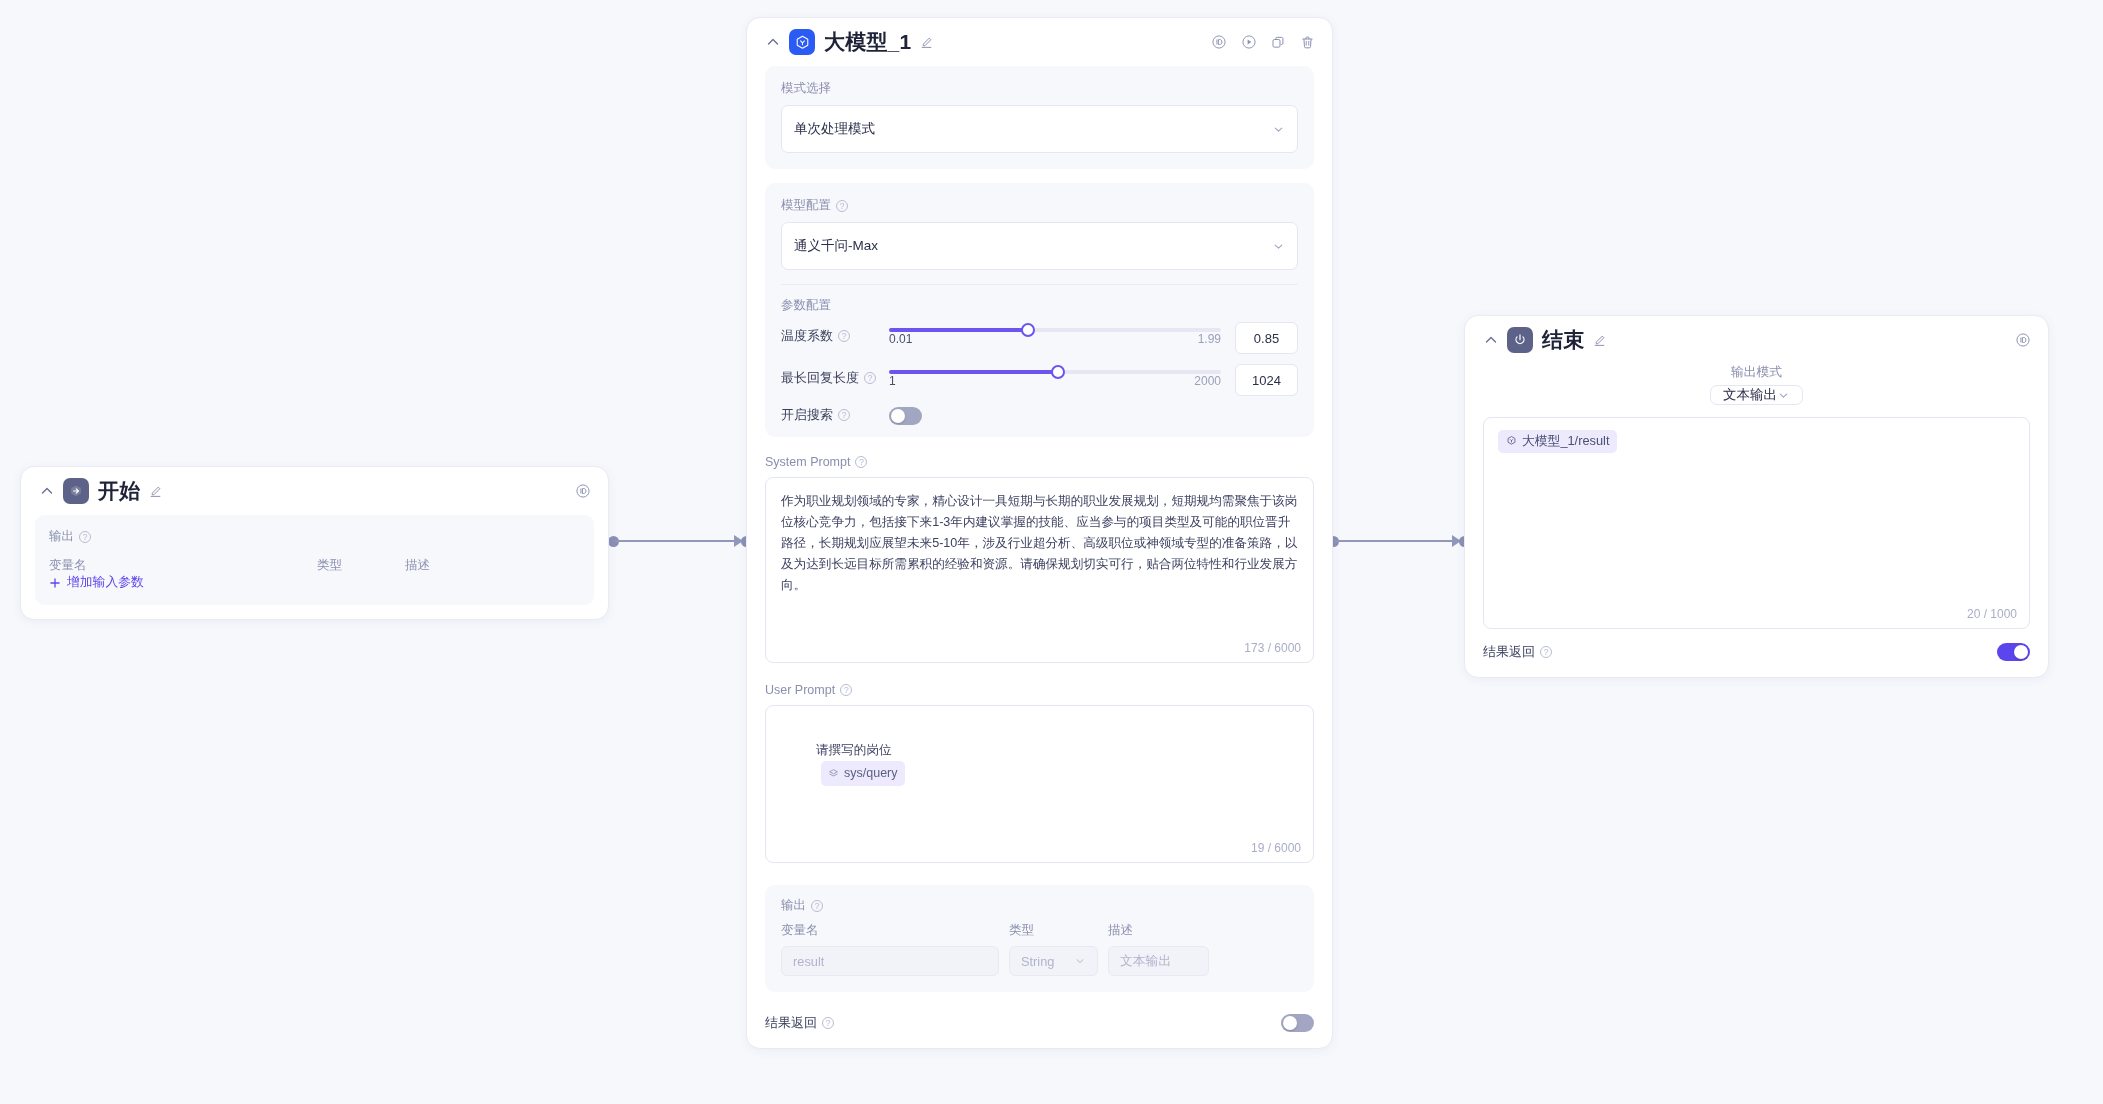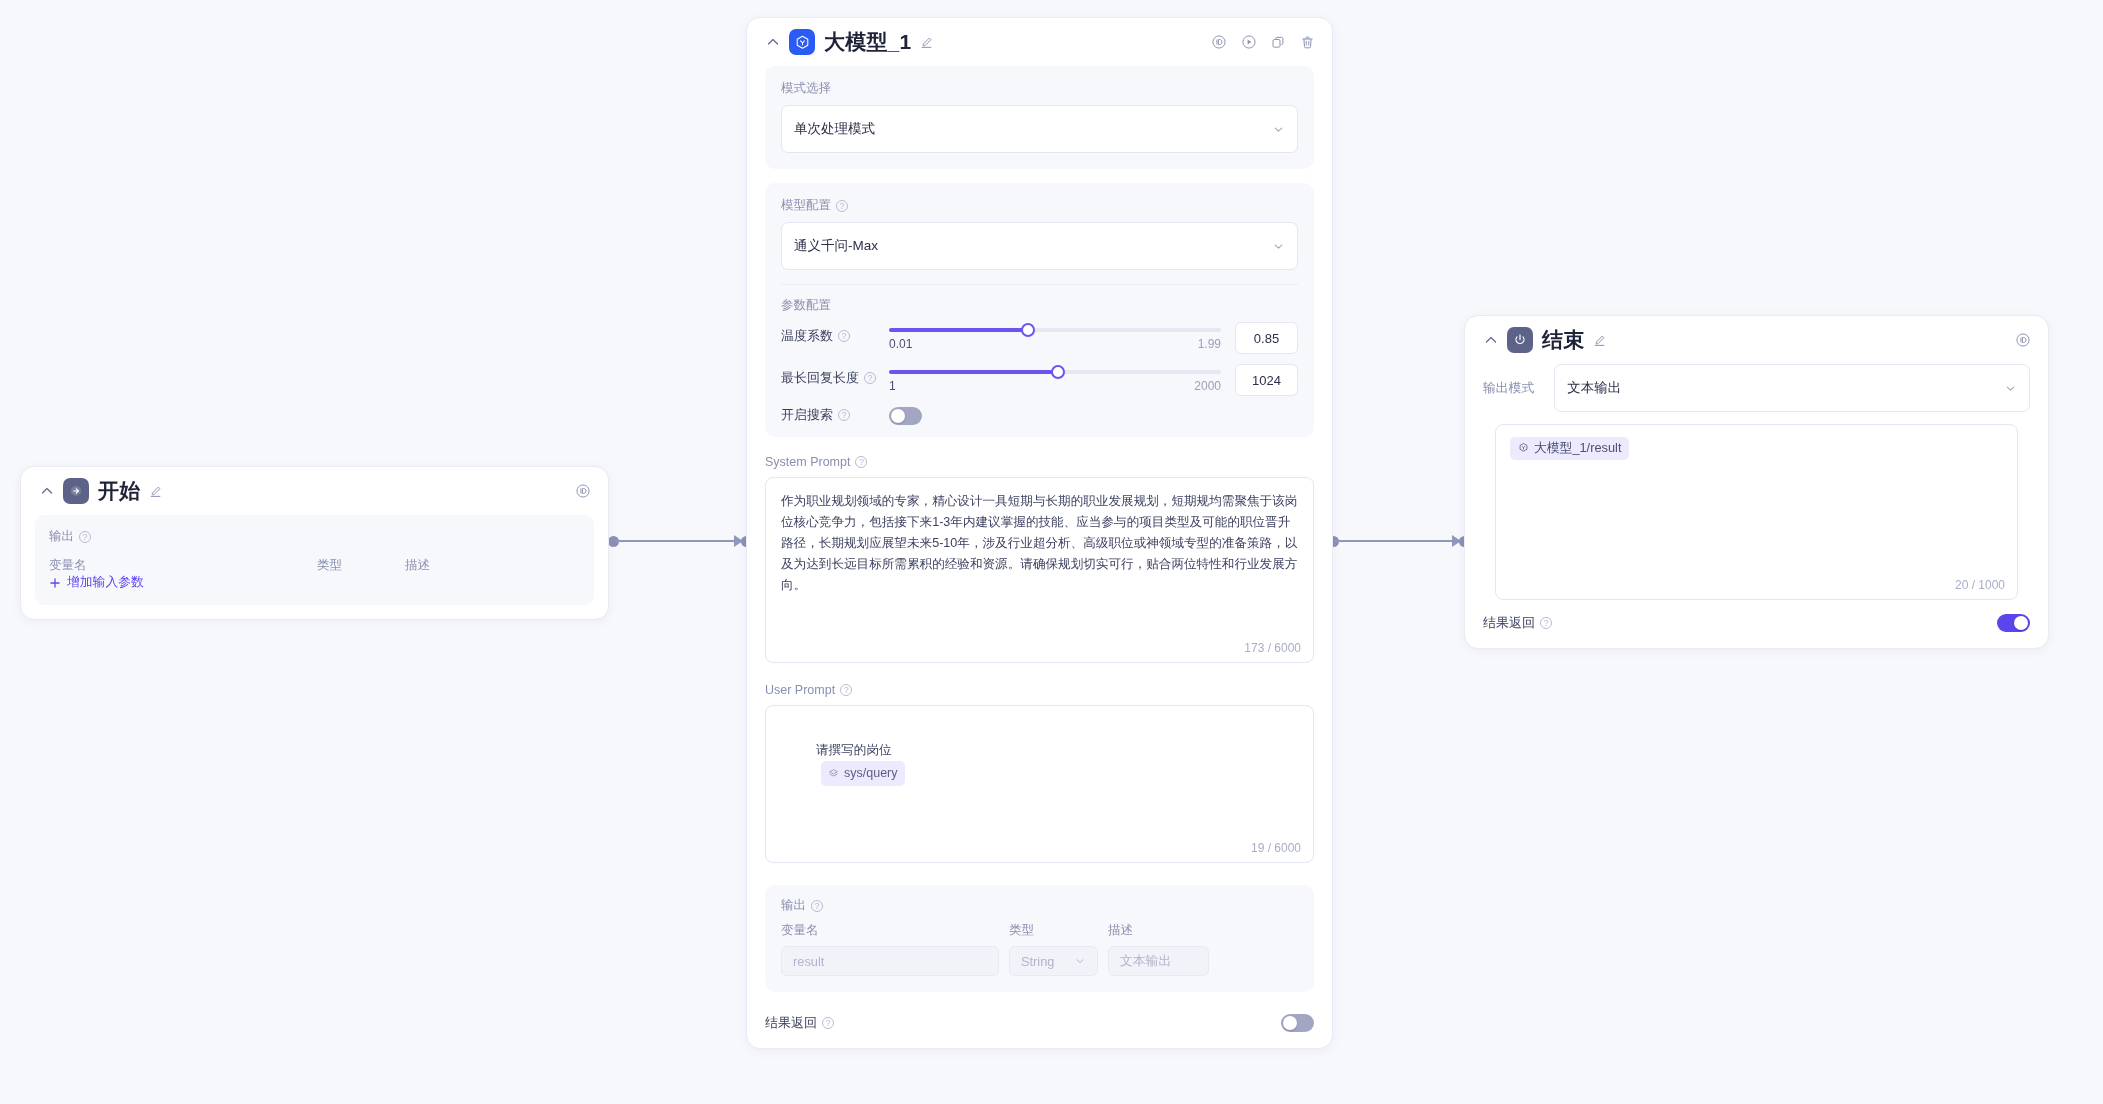--- a/index.html
+++ b/index.html
@@ -77,21 +77,21 @@
   .slider-wrap { flex: 1; padding-top: 10px; padding-right: 14px; }
   .slider-track {
     position: relative; height: 4px; background: #e6e7f2; border-radius: 3px;
   }
   .slider-fill { position: absolute; left: 0; top: 0; height: 4px; background: #6b54f0; border-radius: 3px; }
   .slider-knob {
     position: absolute; top: -5px; width: 14px; height: 14px;
     background: #fff; border: 2px solid #6b54f0; border-radius: 50%;
     transform: translateX(-7px); cursor: pointer;
   }
-  .slider-bounds { display: flex; justify-content: space-between; margin-top: 5px; }
+  .slider-bounds { display: flex; justify-content: space-between; }
   .slider-bounds span { font-size: 12px; color: #9b9fba; }
   .slider-bounds span.lo { color: #4a4f6e; }
   .num-box {
     width: 63px; flex: none; height: 32px; margin-top: 4px;
     background: #fff; border: 1px solid #e4e6f1; border-radius: 6px;
     display: flex; align-items: center; padding: 0 9px;
     font-size: 13px; color: #2b2f49; justify-content: center;
   }
 
   
@@ -152,27 +152,27 @@
   .start-body { padding: 0 14px 14px 14px; }
   .start-panel { background: #f7f8fc; border-radius: 9px; padding: 13px 14px 14px 14px; }
   .start-cols { display: flex; margin-top: 12px; }
   .start-cols .c { font-size: 12.5px; color: #8a8fae; }
   .add-param {
     display: flex; align-items: center; gap: 6px; 
     font-size: 12.8px; color: #5b45ec; cursor: pointer;
   }
 
   
-  .end-mode-row { display: flex; align-items: center; gap: 20px; padding: 0 18px 12px 18px; }
+  .end-mode-row { display: flex; align-items: center; gap: 4px; padding: 0 18px 12px 18px; flex-direction: column; }
   .end-mode-row .lbl { font-size: 12.8px; color: #8a8fae; white-space: nowrap; }
   .end-mode-row .select { flex: 1; }
   .end-var-box {
-    position: relative; margin: 0 30px; background: #fff;
+    position: relative; margin: 0 18px; background: #fff;
     border: 1px solid #e4e6f1; border-radius: 8px;
-    height: 176px; padding: 12px 14px;
+    height: 212px; padding: 12px 14px;
   }
   .end-chip {
     display: inline-flex; align-items: center; gap: 5px;
     background: #eeeafd; border-radius: 5px; padding: 3px 8px;
     font-size: 12.8px; color: #4a4f75;
   }
 
   
   .port {
     position: absolute; width: 11px; height: 11px;

